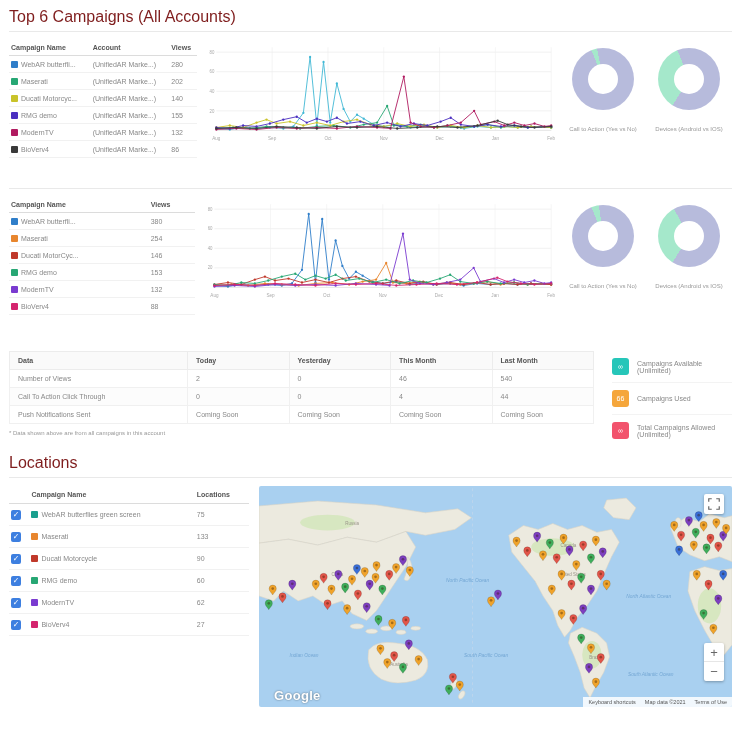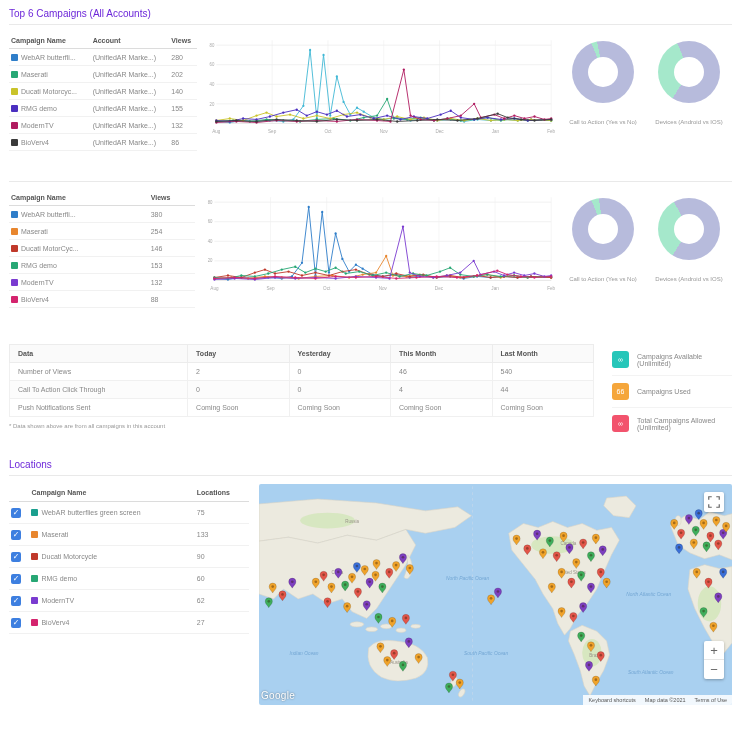--- a/index.html
+++ b/index.html
@@ -1,20 +1,20 @@
 <!DOCTYPE html>
 <html><head>
 <meta charset="utf-8">
 <style>
   *{box-sizing:border-box}
   body{margin:0;width:741px;height:741px;font-family:"Liberation Sans",sans-serif;background:#fff;color:#333;overflow:hidden}
   .page{padding:6px 9px}
-  .sec-title{font-size:10px;color:#6d28d9;font-weight:400;margin:2px 0 5px}
+  .sec-title{font-size:16px;color:#7f1d1d;font-weight:400;margin:2px 0 5px}
   hr.rule{border:none;border-top:1px solid #e9e9e9;margin:0 0 8px}
-  .sec2{margin-top:30px}.stats-sec{margin-top:36px}.loc-sec{margin-top:20px}
+  .sec2{margin-top:30px}.stats-sec{margin-top:36px}.loc-sec{margin-top:8px}
   .flex-row{display:flex;align-items:flex-start}
   
   .camp-table{border-collapse:collapse;font-size:7px;color:#888;width:188px;flex:none}
   .camp-table th{font-size:7px;color:#555;text-align:left;padding:4px 2px;border-bottom:1px solid #dcdcdc;font-weight:700}
   .camp-table td{padding:4.5px 2px;border-bottom:1px solid #f1f1f1;white-space:nowrap}
   .sq{display:inline-block;width:7px;height:7px;border-radius:1px;margin-right:3px;vertical-align:-1px}
   
   .chart-box{flex:1;padding:0 4px}
   .linechart{display:block;width:100%;height:106px}
   
@@ -39,21 +39,21 @@
   .loc-table{border-collapse:collapse;font-size:7px;color:#888;width:240px;flex:none;margin-right:10px}
   .loc-table th{text-align:left;font-weight:700;color:#555;padding:5px 2px;border-bottom:1px solid #dcdcdc}
   .loc-table td{padding:5.5px 2px;border-bottom:1px solid #f1f1f1;white-space:nowrap}
   .cb{display:inline-flex;width:10px;height:10px;background:#3d7fe0;border-radius:2px;color:#fff;font-size:8px;align-items:center;justify-content:center;line-height:1}
   .map{position:relative;flex:1;height:221px;background:#a9d0f0;border-radius:2px;overflow:hidden}
   .mapsvg{position:absolute;inset:0;width:100%;height:100%}
   .map-fullscreen{position:absolute;top:8px;right:8px;width:20px;height:20px;background:#fff;border-radius:2px;box-shadow:0 1px 3px rgba(0,0,0,.3);display:flex;align-items:center;justify-content:center;cursor:pointer}
   .map-zoom{position:absolute;right:8px;bottom:26px;width:20px;background:#fff;border-radius:2px;box-shadow:0 1px 3px rgba(0,0,0,.3);text-align:center;font-size:13px;color:#666}
   .map-zoom div{height:19px;line-height:19px;cursor:pointer}
   .map-zoom div:first-child{border-bottom:1px solid #e6e6e6}
-  .map-logo{position:absolute;left:2px;bottom:4px;color:#fff;font-size:10px;font-weight:400;letter-spacing:.3px;text-shadow:0 0 2px rgba(0,0,0,.5)}
+  .map-logo{position:absolute;left:15px;bottom:4px;color:#fff;font-size:13px;font-weight:700;letter-spacing:.3px;text-shadow:0 0 2px rgba(0,0,0,.5)}
   .map-attr{position:absolute;right:0;bottom:0;background:rgba(255,255,255,.85);font-size:5.5px;color:#555;padding:2px 5px;display:flex;gap:9px;align-items:center}
 </style>
 </head>
 <body>
 
 <div class="page">
 
   <section>
     <h2 class="sec-title">Top 6 Campaigns (All Accounts)</h2>
     <hr class="rule">

